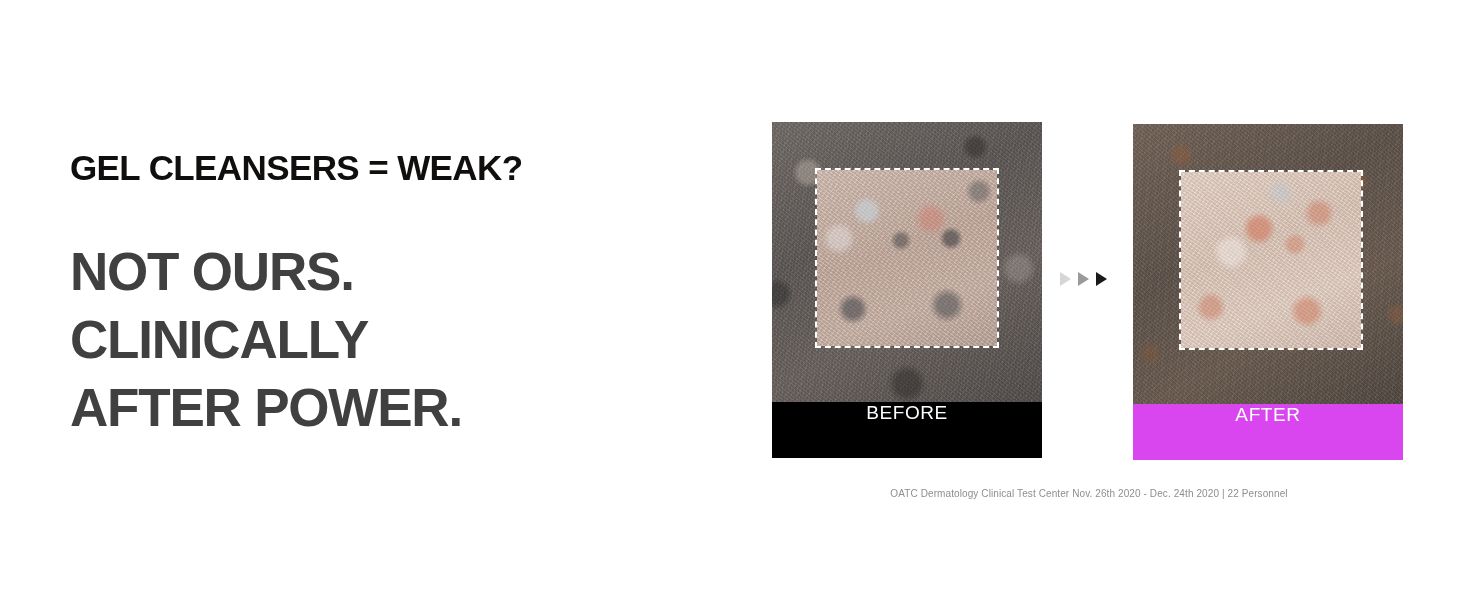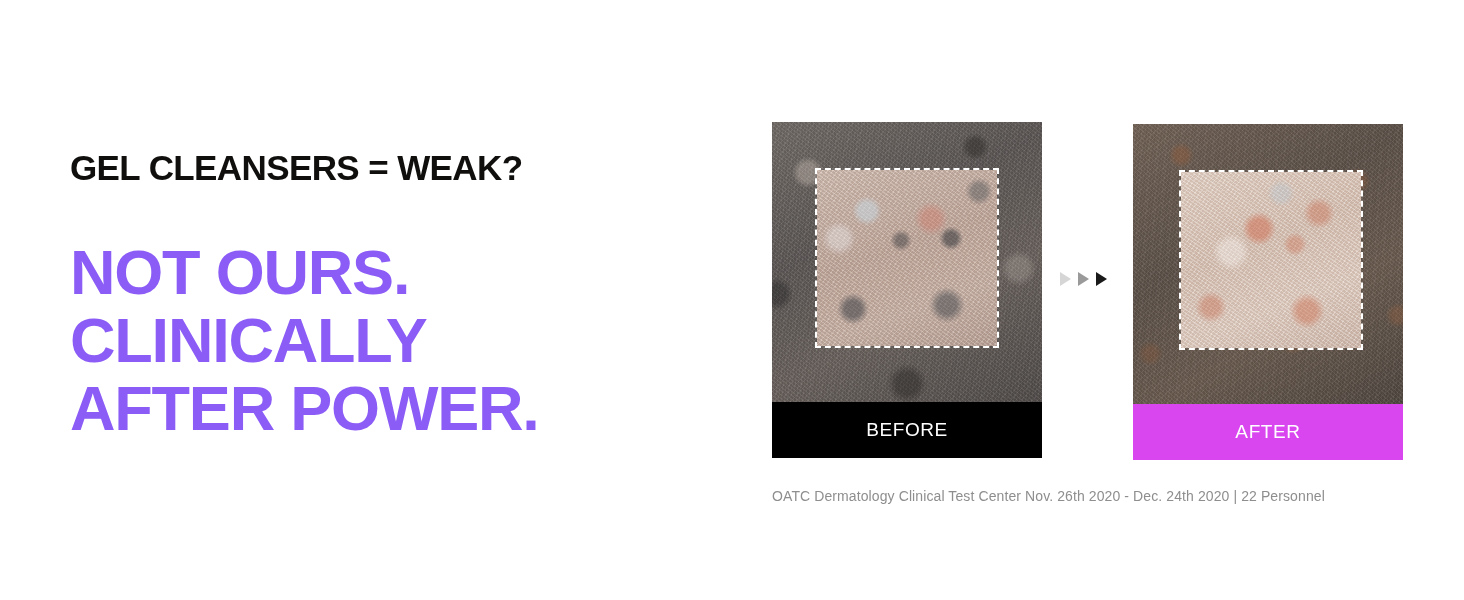--- a/index.html
+++ b/index.html
@@ -32,24 +32,24 @@
   .eyebrow {
     font-size: 35px;
     font-weight: 700;
     letter-spacing: -0.6px;
     color: #100f0d;
     line-height: 44px;
     margin: 0 0 48px 0;
     white-space: nowrap;
   }
   .headline {
-    font-size: 63px;
+    font-size: 53px;
     font-weight: 700;
     letter-spacing: -1.2px;
-    color: #8b5cf6;
+    color: #404040;
     line-height: 68px;
     margin: 0;
   }
   .headline .hl-line {
     display: block;
     white-space: nowrap;
   }
 
   
   .compare-wrap {
@@ -166,21 +166,21 @@
       linear-gradient(158deg, #e4d3c7 0%, #d6c0b2 42%, #dfccc0 68%, #cbb4a7 100%);
   }
 
   .label-bar {
     position: absolute;
     left: 0;
     right: 0;
     bottom: 0;
     height: 56px;
     display: flex;
-    align-items: center;
+    align-items: flex-start;
     justify-content: center;
   }
   .label-bar-before { background: #000000; }
   .label-bar-after  { background: #d946ef; }
   .label-text {
     color: #ffffff;
     font-size: 19px;
     font-weight: 400;
     letter-spacing: 0.6px;
   }
@@ -203,23 +203,23 @@
     border-bottom: 7px solid transparent;
     border-left: 11px solid currentColor;
   }
 
   
   .caption {
     position: absolute;
     left: 0;
     top: 366px;
     width: 634px;
-    text-align: left;
+    text-align: center;
     color: #8e8e8e;
-    font-size: 14px;
+    font-size: 10px;
     letter-spacing: 0.1px;
     white-space: nowrap;
   }
 </style>
 </head>
 <body>
 
 <div id="stage">
 
   <div class="copy-block">

